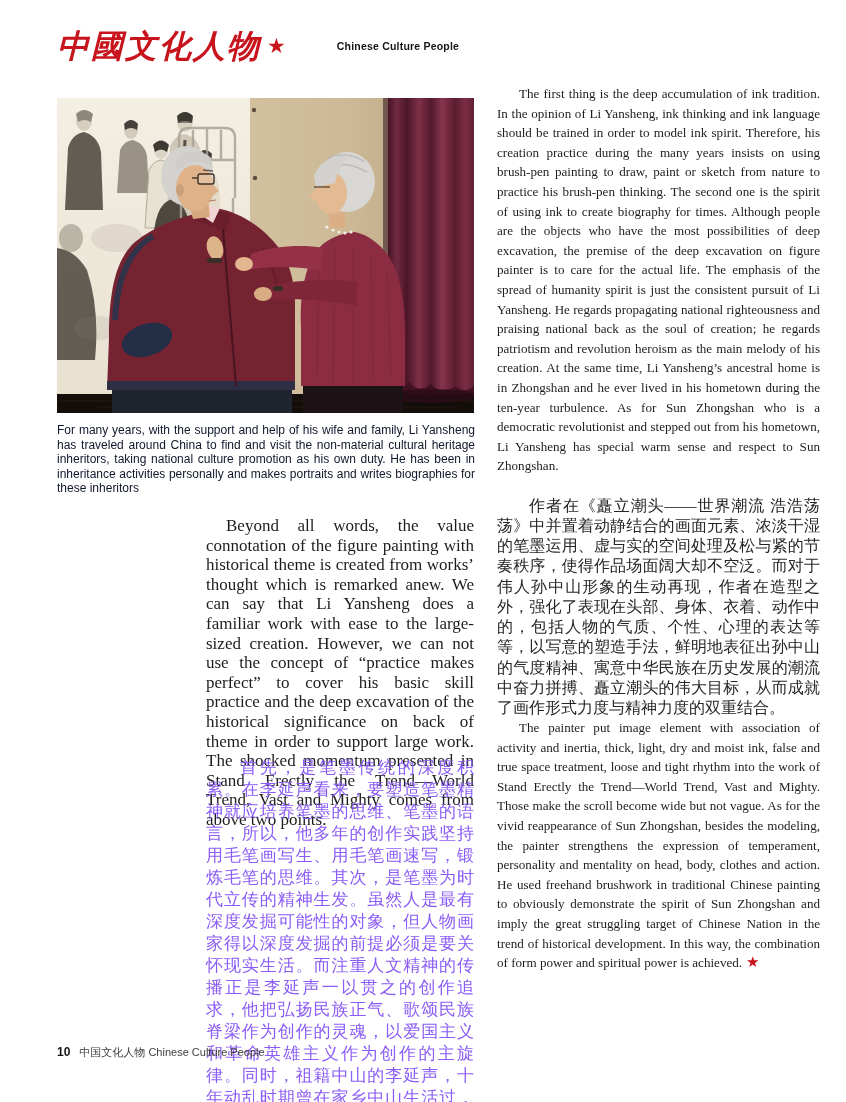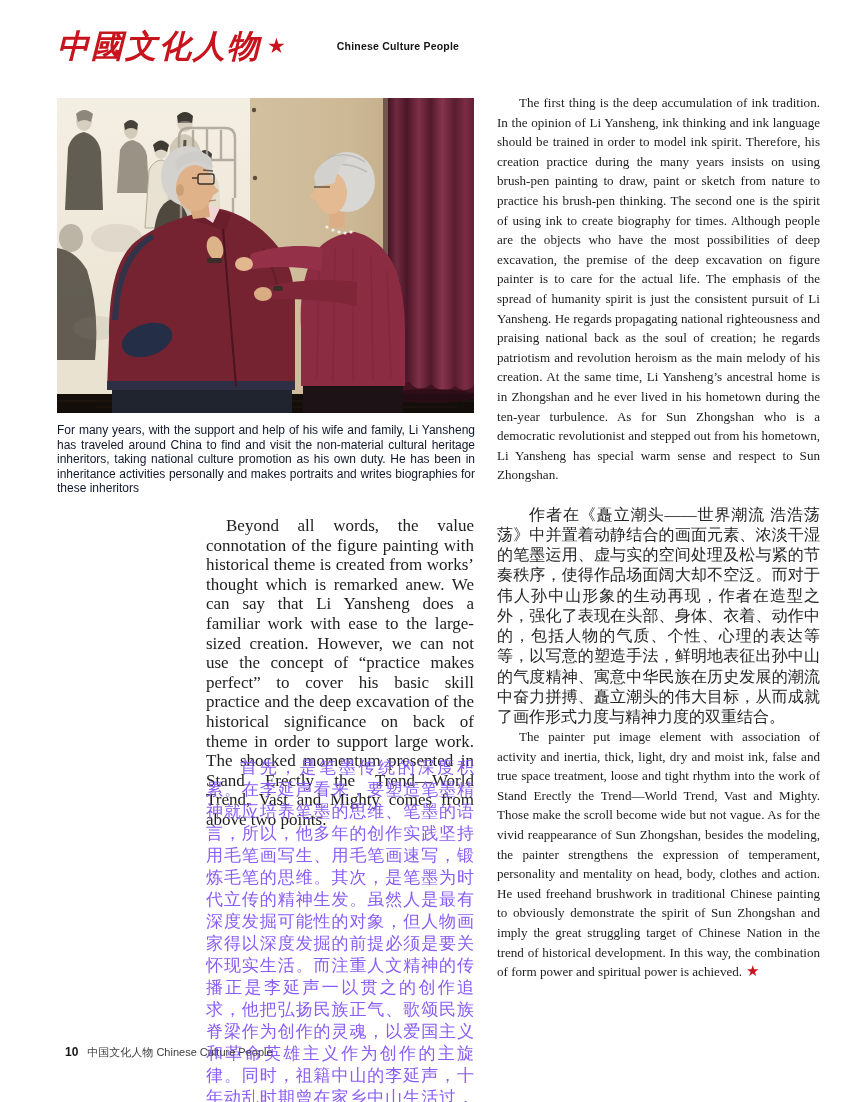--- a/index.html
+++ b/index.html
@@ -30,27 +30,27 @@
   
   .left-en{
     position:absolute;left:206px;top:516px;width:268px;
     font-size:17px;line-height:19.6px;text-align:justify;text-indent:20px;color:#1d1d1d;
   }
   .left-cn{
     position:absolute;left:206px;top:757px;width:268px;
     font-size:17px;line-height:22px;text-align:justify;text-indent:2em;color:#8b5cf6;
   }
   
-  .right-col{position:absolute;left:497px;top:93px;width:323px;}
+  .right-col{position:absolute;left:497px;top:84px;width:323px;}
   .right-col p{margin:0;}
   .r-en{font-size:13.1px;line-height:19.6px;text-align:justify;text-indent:22px;color:#1d1d1d;}
   .r-cn{font-size:16px;line-height:20.2px;text-align:justify;text-indent:2em;color:#262626;margin-top:20px !important;}
   .end-star{color:#c8151d;font-size:15px;margin-left:4px;font-family:"DejaVu Sans",sans-serif;}
   
-  .footer{position:absolute;left:65px;top:1045px;
+  .footer{position:absolute;left:57px;top:1045px;
     font-family:"Liberation Sans","DejaVu Sans",sans-serif;font-size:11px;color:#3d3d3d;
     display:flex;align-items:baseline;}
   .footer .num{font-weight:bold;font-size:12px;color:#161616;margin-right:9px;}
 </style>
 </head>
 <body>
 
 <div class="page">
 
   <div class="logo">

